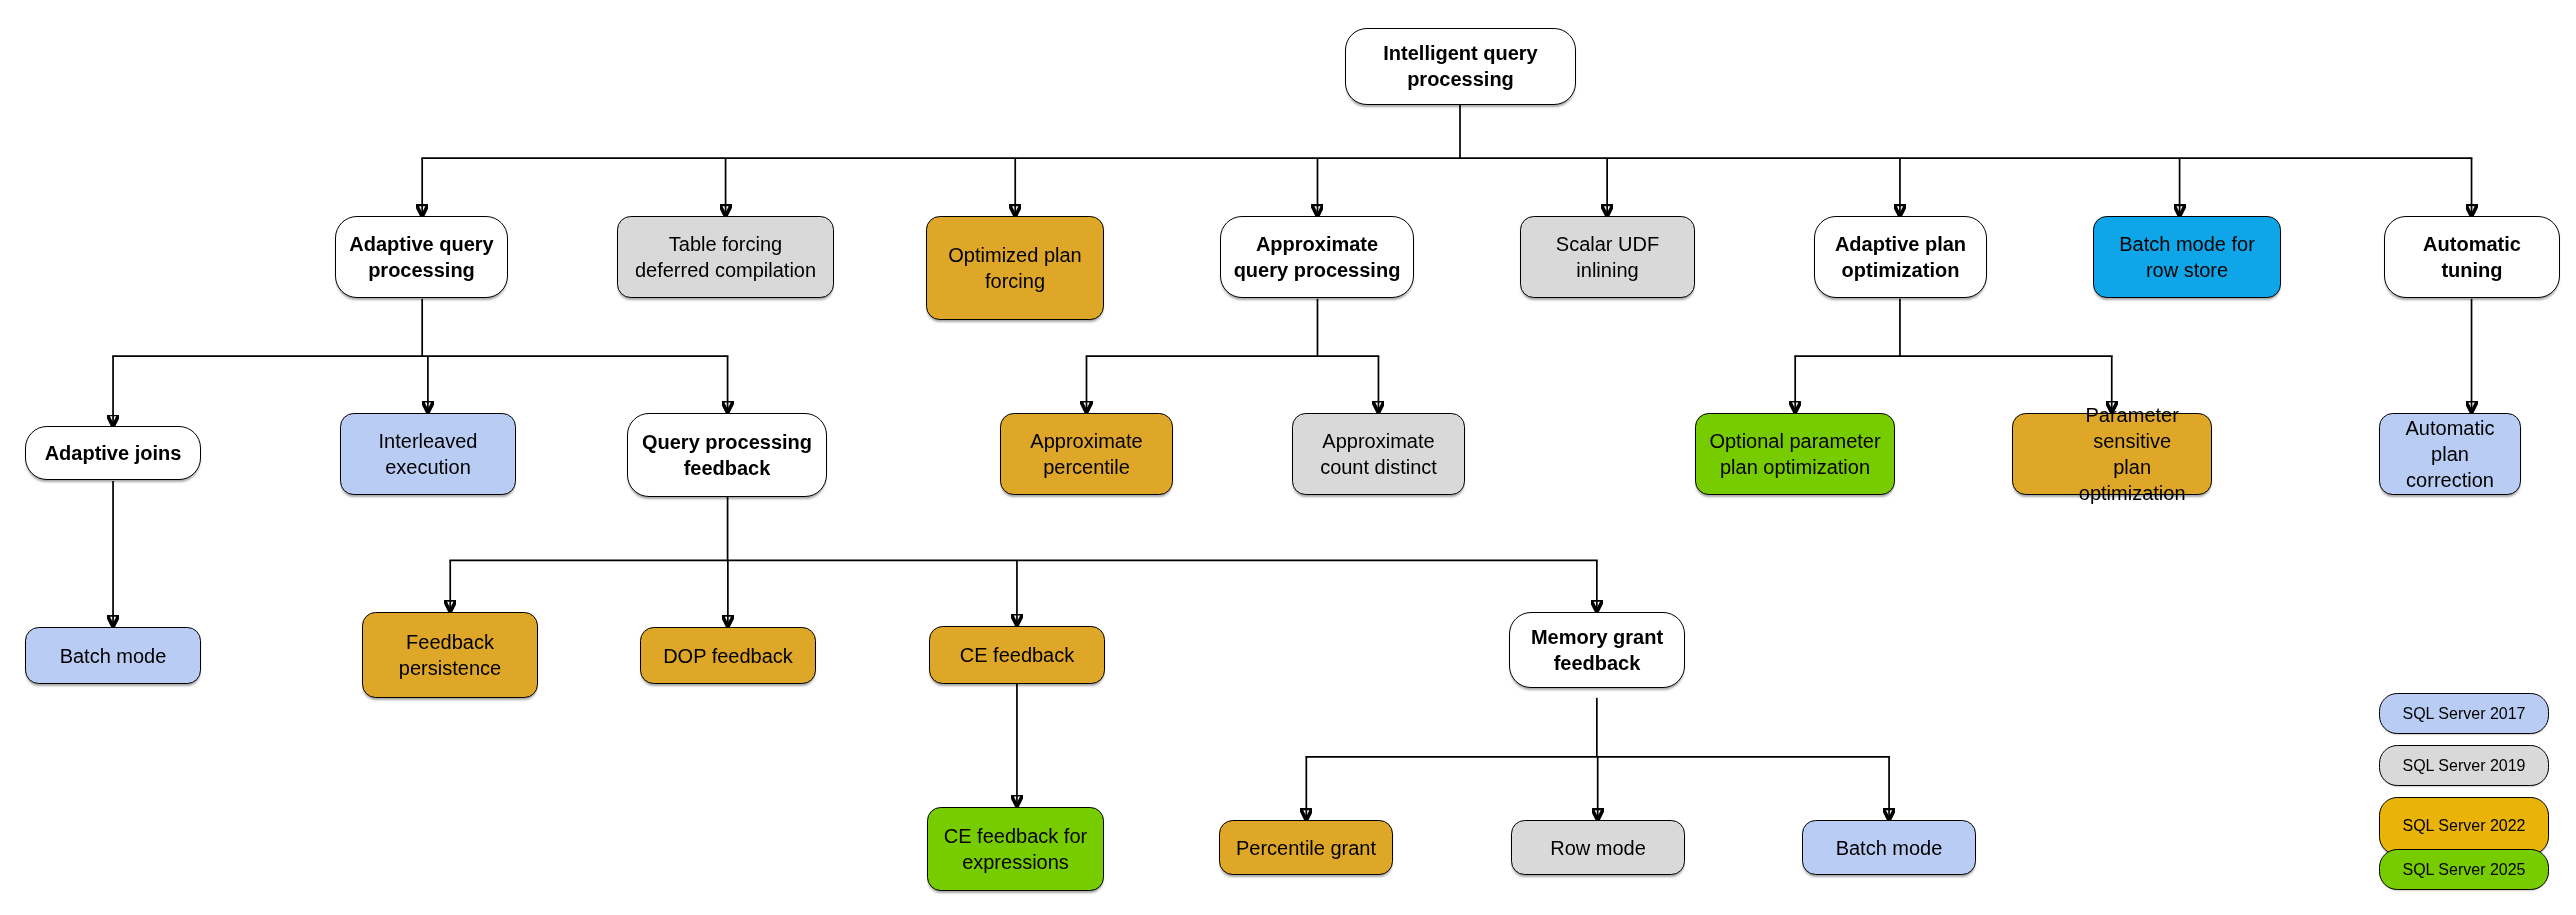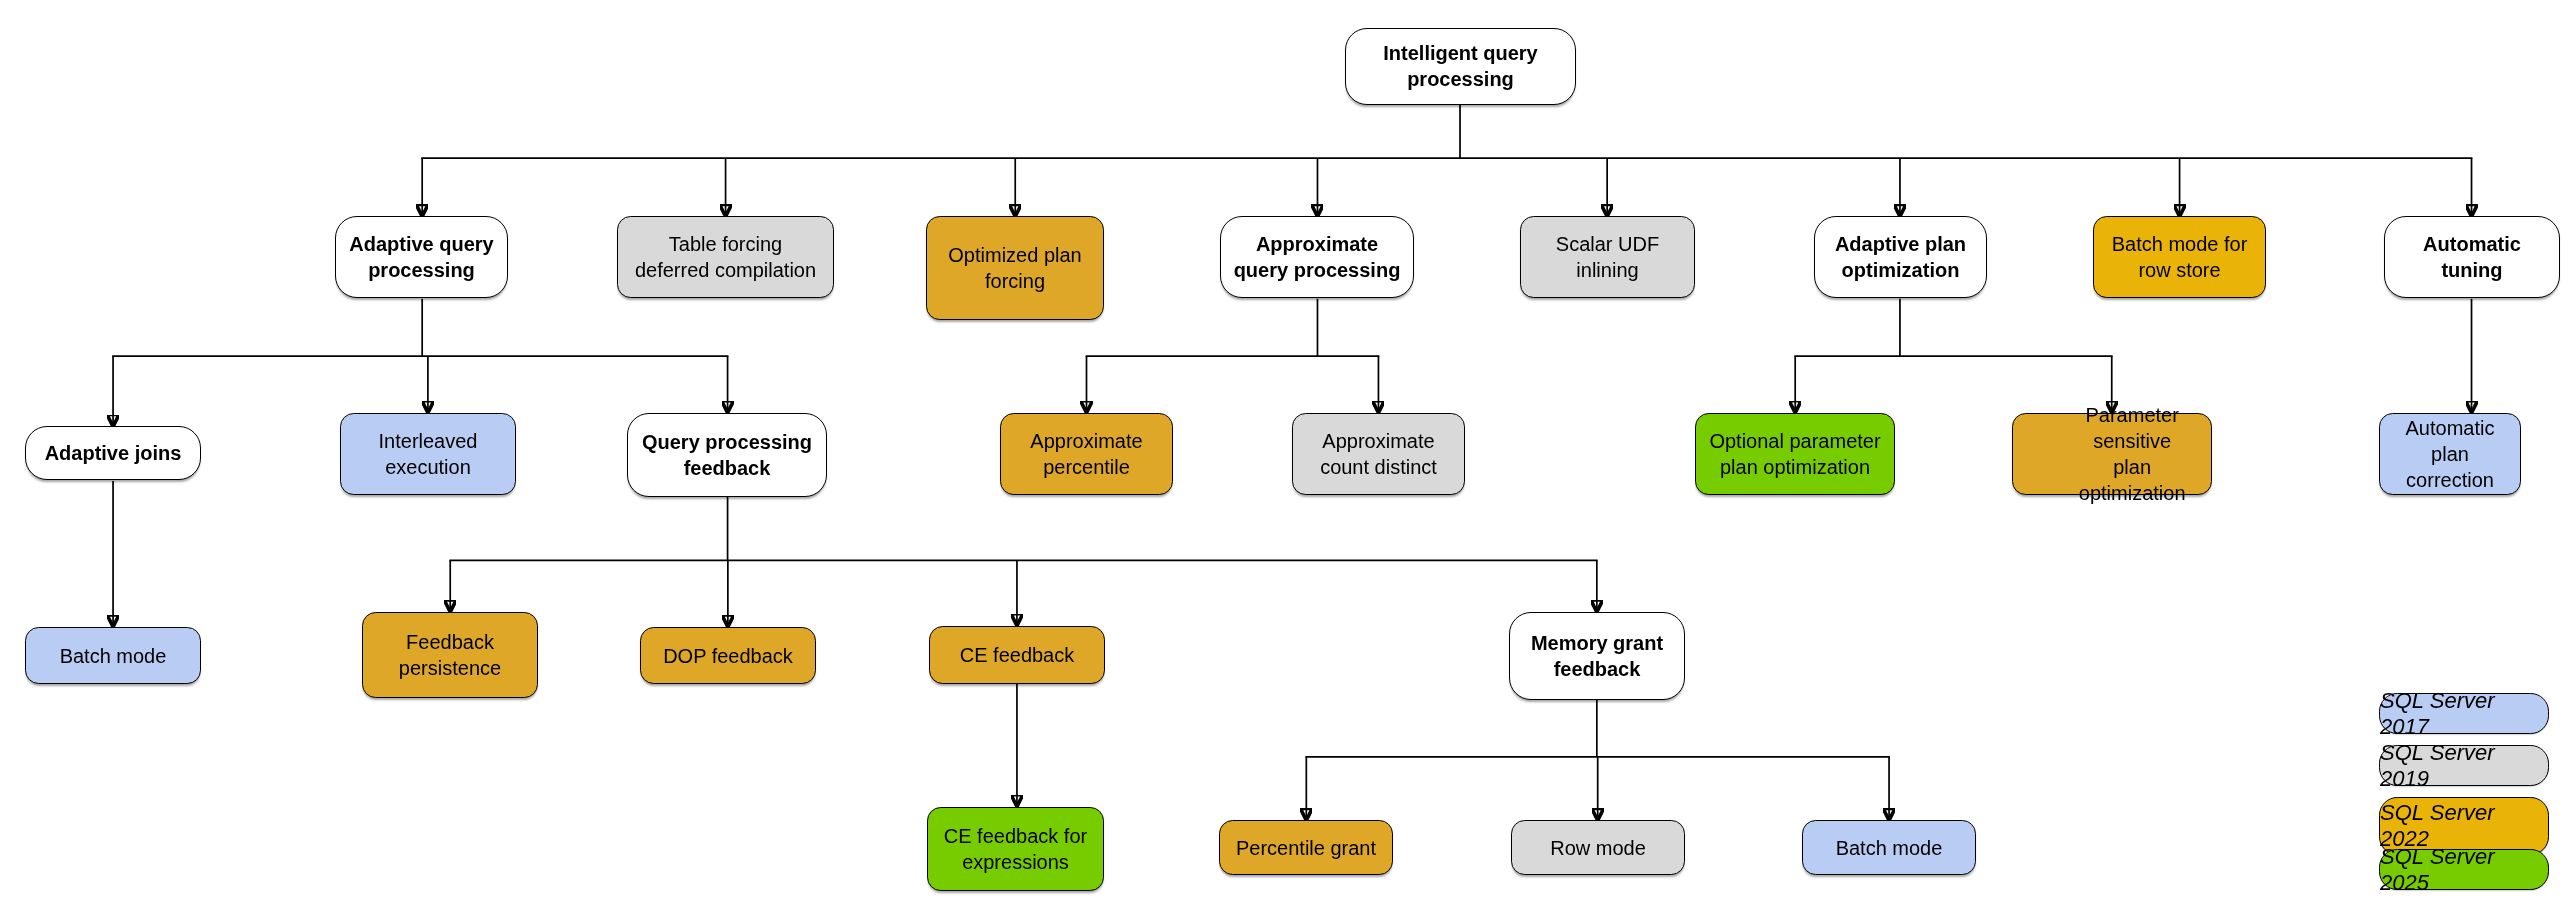--- a/index.html
+++ b/index.html
@@ -17,23 +17,22 @@
   .node .lbl{
     white-space:pre-line;text-align:center;color:#000;
     font-size:20px;line-height:26px;
   }
   .node.cat{border-radius:22px;}
   .node.cat .lbl{font-weight:bold;}
   .legend-item{
     position:absolute;box-sizing:border-box;
     display:flex;align-items:center;justify-content:center;
     border:1.7px solid #000;border-radius:18.3px;
-    font-size:22px;color:#000;
+    font-size:16px;color:#000;
     box-shadow:0 1.7px 1.7px -1.1px rgba(0,0,0,0.3);
-    font-style:italic;
   }
 </style>
 </head>
 <body>
 
 <div id="stage">
   <svg id="edges" xmlns="http://www.w3.org/2000/svg" viewBox="0 0 4500 1600" width="2576" height="916">
     <defs>
       <marker id="arr" viewBox="0 0 10 10" refX="9" refY="5" markerWidth="7" markerHeight="7" orient="auto">
         <path d="M0,0 L10,5 L0,10 z" fill="#000" stroke="none"></path>
@@ -99,21 +98,21 @@
 query processing</span>
       </div>
       <div class="node" style="left: 1520px; top: 216px; width: 175px; height: 82px; background: rgb(217, 217, 217);">
         <span class="lbl">Scalar UDF
 inlining</span>
       </div>
       <div class="node cat" style="left: 1814px; top: 216px; width: 173px; height: 82px; background: rgb(255, 255, 255);">
         <span class="lbl">Adaptive plan
 optimization</span>
       </div>
-      <div class="node" style="left: 2093px; top: 216px; width: 173px; height: 82px; background: #eab308;">
+      <div class="node" style="left: 2093px; top: 216px; width: 188px; height: 82px; background: #0ea5e9;">
         <span class="lbl">Batch mode for
 row store</span>
       </div>
       <div class="node cat" style="left: 2384px; top: 216px; width: 176px; height: 82px; background: rgb(255, 255, 255);">
         <span class="lbl">Automatic
 tuning</span>
       </div>
       <div class="node cat" style="left: 25px; top: 426px; width: 176px; height: 54px; background: rgb(255, 255, 255);">
         <span class="lbl">Adaptive joins</span>
       </div>
@@ -151,21 +150,21 @@
       <div class="node" style="left: 362px; top: 612px; width: 176px; height: 86px; background: rgb(223, 167, 40);">
         <span class="lbl">Feedback
 persistence</span>
       </div>
       <div class="node" style="left: 640px; top: 627px; width: 176px; height: 57px; background: rgb(223, 167, 40);">
         <span class="lbl">DOP feedback</span>
       </div>
       <div class="node" style="left: 929px; top: 626px; width: 176px; height: 58px; background: rgb(223, 167, 40);">
         <span class="lbl">CE feedback</span>
       </div>
-      <div class="node cat" style="left: 1509px; top: 612px; width: 176px; height: 88px; background: rgb(255, 255, 255);">
+      <div class="node cat" style="left: 1509px; top: 612px; width: 176px; height: 76px; background: rgb(255, 255, 255);">
         <span class="lbl">Memory grant
 feedback</span>
       </div>
       <div class="node" style="left: 927px; top: 807px; width: 177px; height: 84px; background: rgb(119, 204, 0);">
         <span class="lbl">CE feedback for
 expressions</span>
       </div>
       <div class="node" style="left: 1219px; top: 820px; width: 174px; height: 55px; background: rgb(223, 167, 40);">
         <span class="lbl">Percentile grant</span>
       </div>

